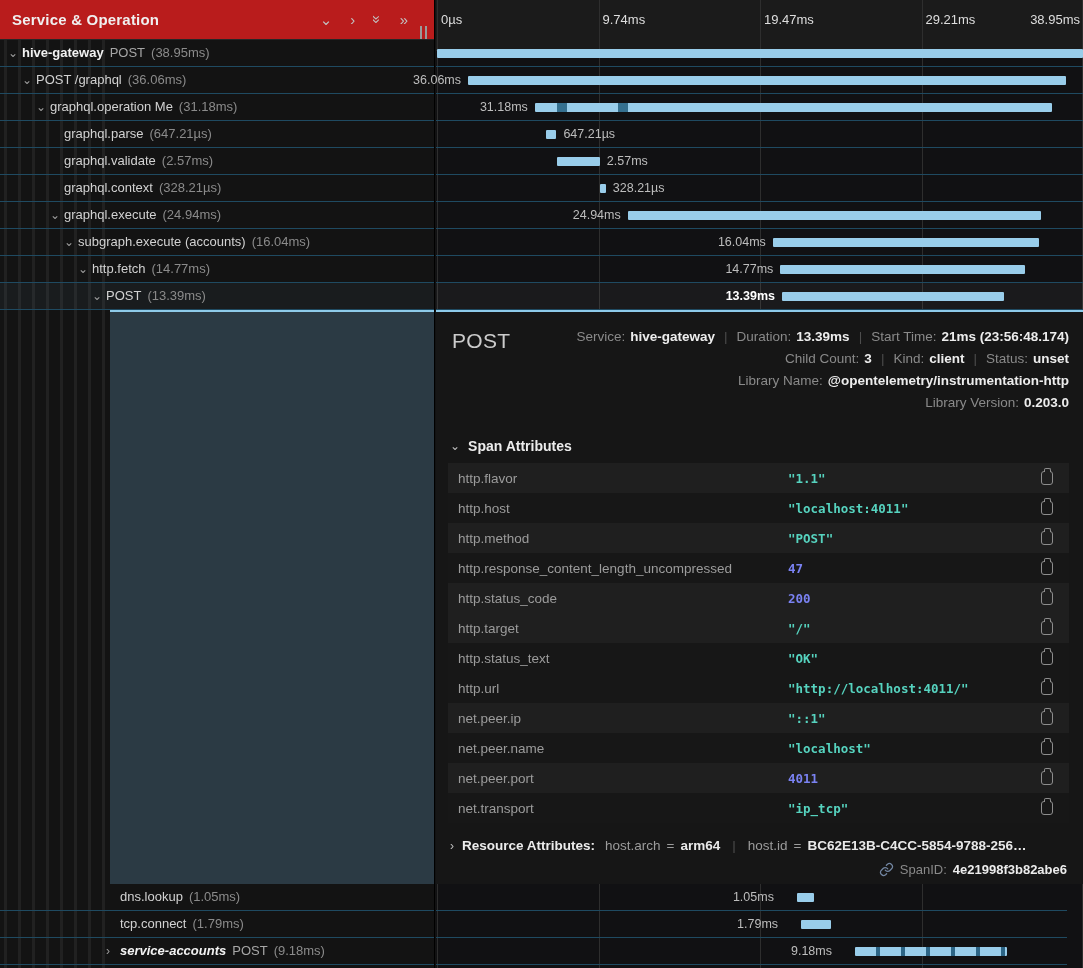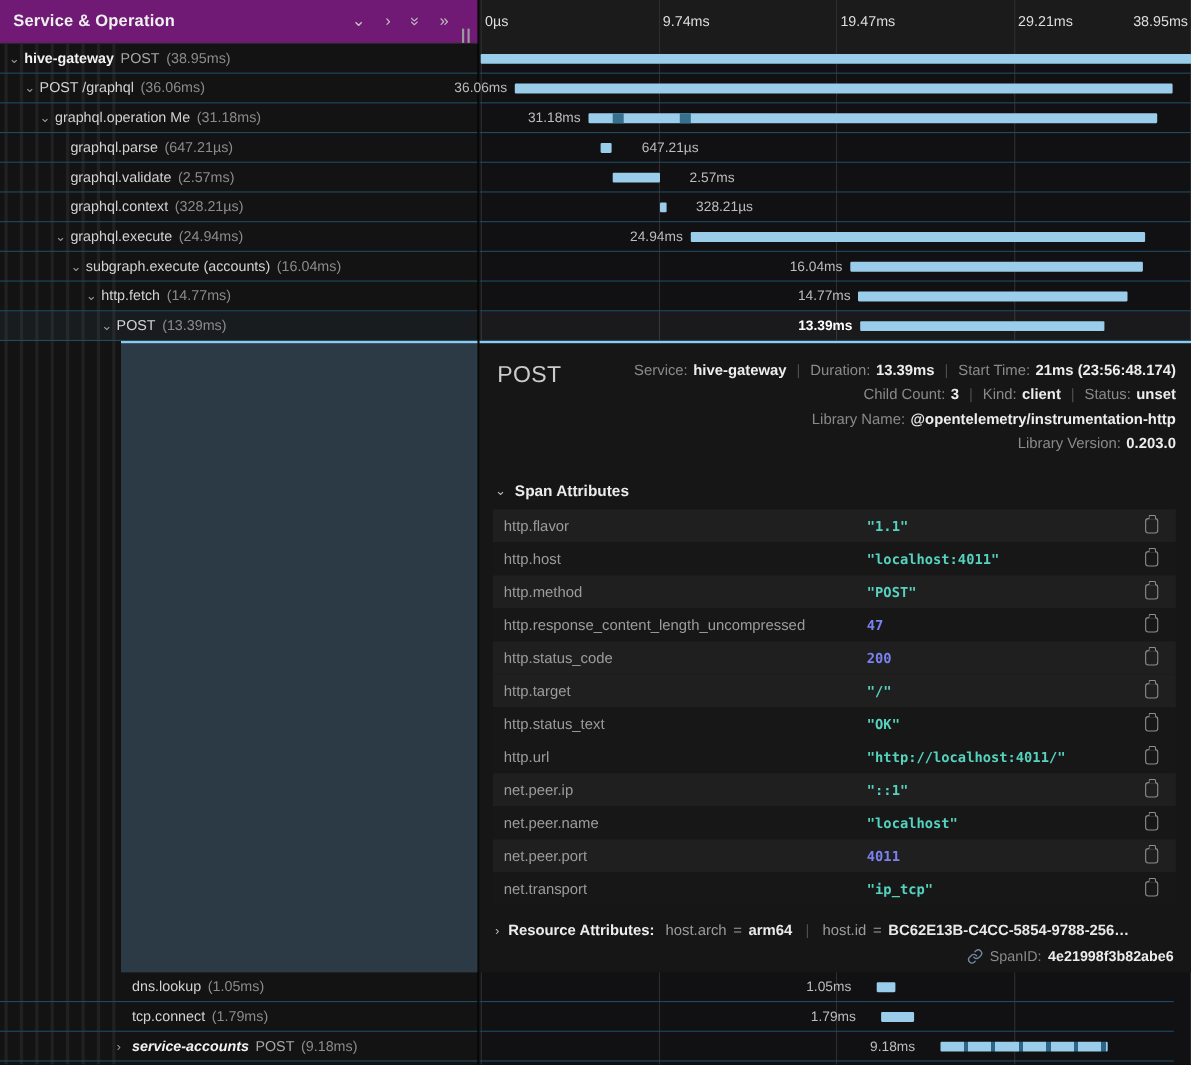--- a/index.html
+++ b/index.html
@@ -1,21 +1,21 @@
 <!DOCTYPE html>
 <html><head>
 <meta charset="utf-8">
 <style>
   *{box-sizing:border-box;margin:0;padding:0;}
   body{margin:0;background:#0d0d0d;font-family:"Liberation Sans",sans-serif;color:#ddd;}
   .app{position:relative;width:1083px;height:968px;background:#121212;overflow:hidden;}
 
   
   .left{position:absolute;left:0;top:0;width:435px;height:100%;border-right:1px solid #000;background:#131313;}
-  .lhead{position:absolute;top:0;left:0;right:0;height:40px;background:#701a75;border-bottom:1px solid #272727;display:flex;align-items:center;padding:0 26px 0 12px;z-index:6;}
+  .lhead{position:absolute;top:0;left:0;right:0;height:40px;background:#b91c1c;border-bottom:1px solid #272727;display:flex;align-items:center;padding:0 26px 0 12px;z-index:6;}
   .ltitle{font-size:15px;font-weight:700;color:#f0f0f0;letter-spacing:.2px;}
   .hicons{margin-left:auto;display:flex;align-items:center;gap:18px;}
   .hic{color:#c2c2c2;font-size:15px;line-height:1;cursor:pointer;}
   .rot90{display:inline-block;transform:rotate(90deg);}
   .resizer{position:absolute;left:420px;top:26px;z-index:7;display:flex;gap:3px;cursor:col-resize;}
   .grip{width:2px;height:13px;background:#9a9a9a;}
 
   .guides{position:absolute;top:40px;bottom:0;left:0;width:110px;z-index:1;}
   .guide{position:absolute;top:0;bottom:0;width:3px;background:#212121;}
 
@@ -37,21 +37,21 @@
   .tick{position:absolute;top:0;line-height:40px;font-size:13px;color:#dedede;}
   #grid{position:absolute;top:0;bottom:0;left:0;right:0;z-index:3;pointer-events:none;}
   .gridline{position:absolute;top:0;bottom:0;width:1px;background:#2e2e2e;}
   #bars-top{position:absolute;top:40px;left:0;right:0;z-index:4;}
   #bars-bottom{position:absolute;top:884px;left:0;right:16px;z-index:4;}
   .rrow{height:27px;position:relative;border-bottom:1px solid #1f4a61;cursor:pointer;}
   .rrow.sel{background:rgba(255,255,255,.04);}
   .bar{position:absolute;top:9px;height:9px;background:#99cdea;border-radius:1px;}
   .bar.striped{background:repeating-linear-gradient(90deg,#99cdea 0 21px,#2c6586 21px 25px);}
   .mark{position:absolute;top:9px;height:9px;background:#35708f;}
-  .blabel{position:absolute;top:0;line-height:27px;font-size:12.5px;color:#bdbdbd;white-space:nowrap;margin-left:20px;}
+  .blabel{position:absolute;top:0;line-height:27px;font-size:12.5px;color:#bdbdbd;white-space:nowrap;}
   .rrow.sel .blabel{color:#fff;font-weight:700;}
 
   
   .detail{position:absolute;top:310px;left:0;right:0;height:574px;background:#161616;border-top:2px solid #8ecbea;z-index:5;padding:14px 14px 0 12px;overflow:hidden;}
   .dheader{display:flex;align-items:flex-start;}
   .dtitle{font-size:21px;color:#cbcbcb;font-weight:500;padding-left:4px;margin-top:3px;letter-spacing:.3px;}
   .dmeta{margin-left:auto;text-align:right;}
   .mline{line-height:22px;font-size:13.5px;white-space:nowrap;display:flex;justify-content:flex-end;align-items:baseline;}
   .mk{color:#8a8a8a;margin-right:5px;}
   .mv{color:#ededed;font-weight:700;}

